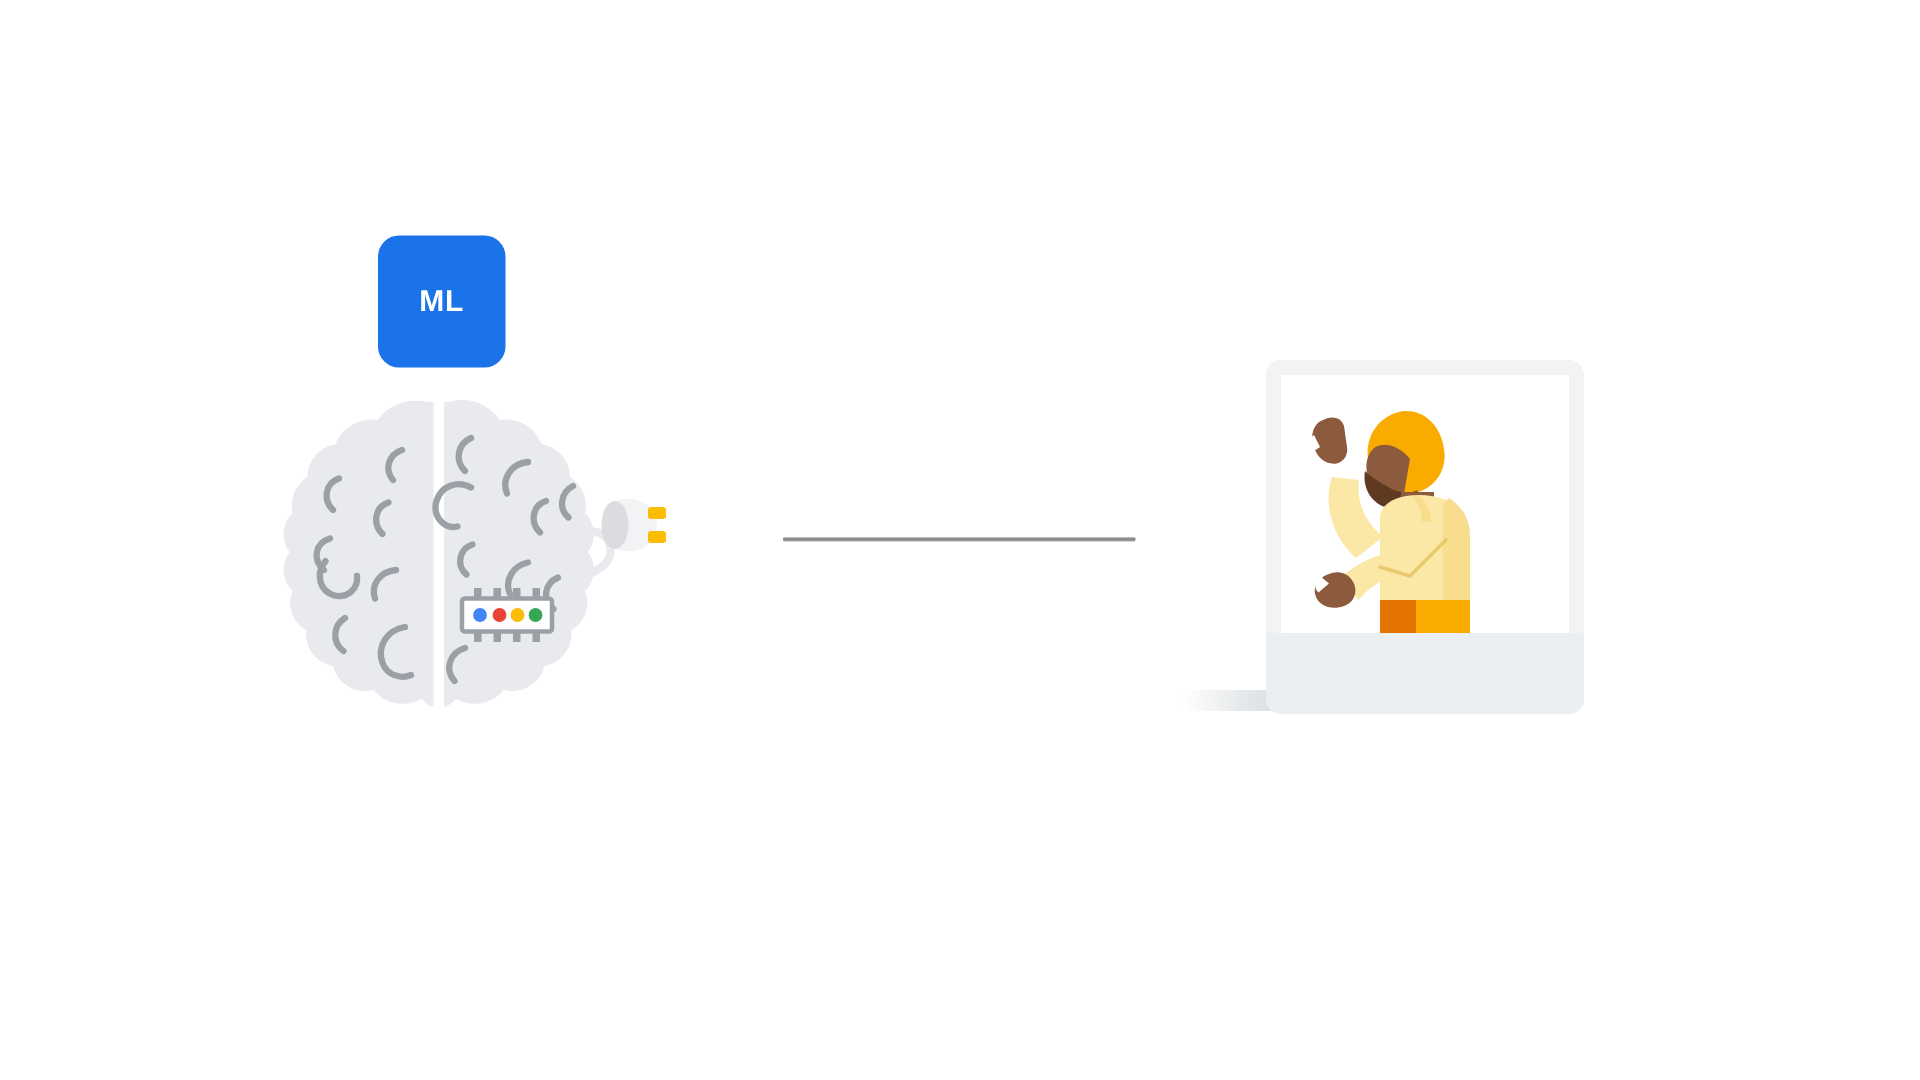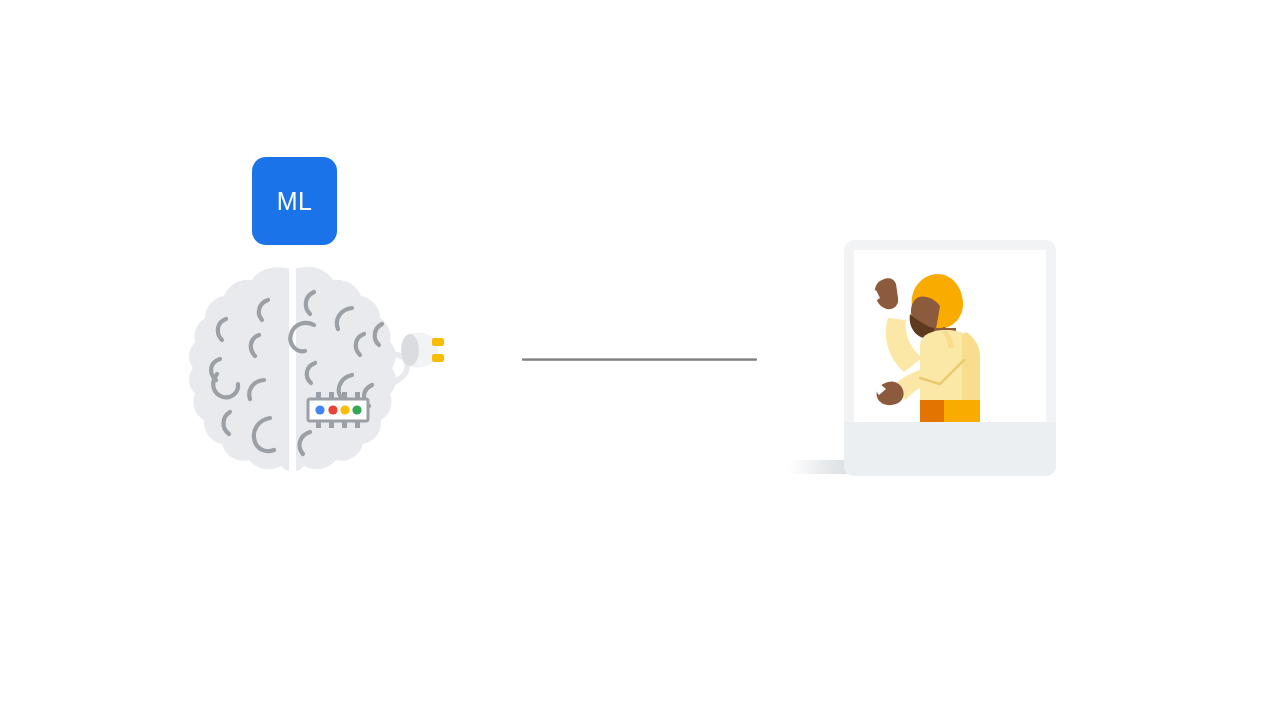--- a/index.html
+++ b/index.html
@@ -28,22 +28,22 @@
     width: 85px;
     height: 88px;
     background: #1a73e8;
     border-radius: 14px;
     display: flex;
     align-items: center;
     justify-content: center;
   }
   .ml-tile .ml-label {
     color: #ffffff;
-    font-size: 25px;
-    font-weight: 400;
+    font-size: 20px;
+    font-weight: 700;
     letter-spacing: 0.5px;
     line-height: 1;
     font-family: "Liberation Sans", sans-serif;
     text-align: right;
   }
 
   
   .brain-group {
     position: absolute;
     left: 186px;

